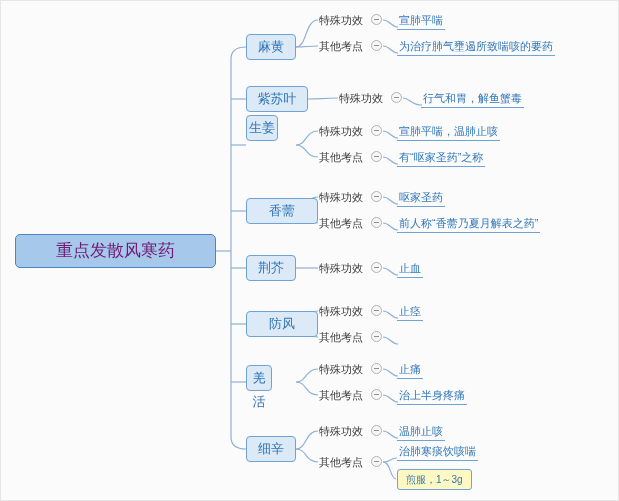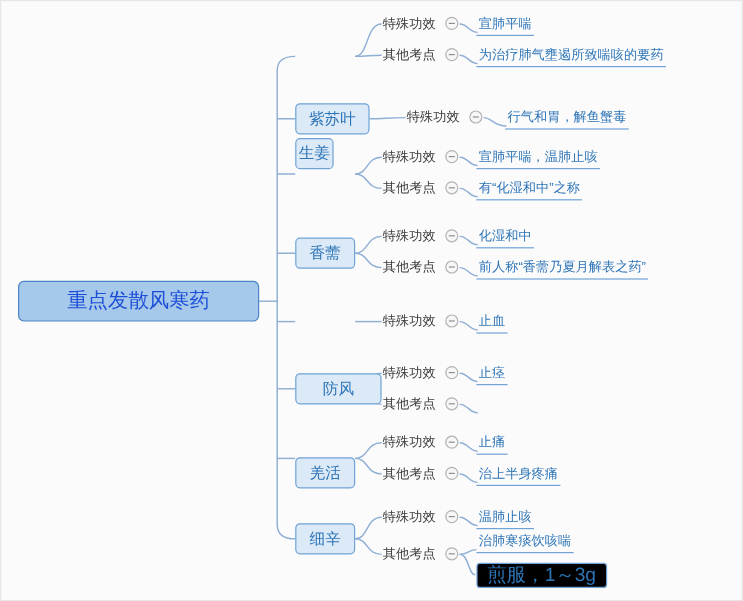--- a/index.html
+++ b/index.html
@@ -6,40 +6,40 @@
   body{font-family:"Liberation Sans","DejaVu Sans",sans-serif;background:#ffffff;}
   #canvas{
     position:relative;width:619px;height:501px;background:#fbfbfc;
     border:1px solid #e6e6e6;box-sizing:border-box;overflow:hidden;
   }
   #wires{position:absolute;left:0;top:0;width:619px;height:501px;}
   #wires path{fill:none;stroke:#8fafd4;stroke-width:1.2;}
   .root{
     position:absolute;left:14px;top:233px;width:201px;height:34px;
     background:#a6c8ea;border:1px solid #4a86c5;border-radius:5px;
-    color:#1d4ed8;font-size:17px;line-height:32px;text-align:center;
+    color:#701a75;font-size:17px;line-height:32px;text-align:center;
     box-sizing:border-box;cursor:default;
   }
   .herb{
     position:absolute;height:26px;background:#dce9f7;border:1px solid #6fa3d6;
     border-radius:4px;color:#2e75b6;font-size:13px;line-height:24px;
     text-align:center;box-sizing:border-box;cursor:default;
   }
   .lbl{
     position:absolute;height:16px;line-height:16px;font-size:11px;color:#3c3c3c;
     white-space:nowrap;cursor:default;
   }
   .leaf{
     position:absolute;height:16px;line-height:16px;font-size:11px;color:#2e75b6;
     white-space:nowrap;border-bottom:1px solid #6fa3d6;padding:0 2px 1px 2px;
     cursor:default;
   }
   .leafbox{
-    position:absolute;font-size:16px;color:#2e75b6;line-height:15px;
-    background:#000000;border:1px solid #6fa3d6;border-radius:3px;
+    position:absolute;font-size:10px;color:#2e75b6;line-height:15px;
+    background:#fef9c3;border:1px solid #6fa3d6;border-radius:3px;
     padding:2px 8px;white-space:nowrap;cursor:default;
   }
   .cicon{
     position:absolute;width:11px;height:11px;border-radius:50%;
     border:1px solid #b3b3b3;background:#f7f7f7;box-sizing:border-box;
     display:flex;align-items:center;justify-content:center;cursor:pointer;
   }
   .cicon .cline{width:5px;height:1px;background:#8f8f8f;}
 </style>
 </head>
@@ -85,25 +85,27 @@
     <path d="M 382 336 C 389 336 390 343 397 343"></path>
     <path d="M 382 368 C 389 368 390 375 397 375"></path>
     <path d="M 382 394 C 389 394 390 401 397 401"></path>
     <path d="M 382 430 C 389 430 390 437 397 437"></path>
     <path d="M 382 461 C 390 461 389 457 396 457"></path>
     <path d="M 382 461 C 390 461 389 478 395 478"></path>
   </svg>
 
   <div class="root">重点发散风寒药</div>
 
+  <div class="herb" style="left:245px;top:33px;width:50px">麻黄</div>
   <div class="herb" style="left:245px;top:85px;width:62px">紫苏叶</div>
   <div class="herb" style="left:245px;top:114px;width:32px">生姜</div>
-  <div class="herb" style="left:245px;top:197px;width:50px">香薷</div>
+  <div class="herb" style="left:245px;top:197px;width:72px">香薷</div>
+  <div class="herb" style="left:245px;top:254px;width:50px">荆芥</div>
   <div class="herb" style="left:245px;top:310px;width:72px">防风</div>
-  <div class="herb" style="left:245px;top:380px;width:50px">羌活</div>
+  <div class="herb" style="left:245px;top:364px;width:26px">羌活</div>
   <div class="herb" style="left:245px;top:435px;width:50px">细辛</div>
 
   <span class="lbl" style="left:318px;top:11px">特殊功效</span>
   <span class="cicon" style="left:370px;top:13px">
       <span class="cline"></span>
     </span>
   <span class="leaf" style="left:396px;top:11px">宣肺平喘</span>
 
   <span class="lbl" style="left:318px;top:37px">其他考点</span>
   <span class="cicon" style="left:370px;top:39px">
@@ -120,27 +122,27 @@
   <span class="lbl" style="left:318px;top:122px">特殊功效</span>
   <span class="cicon" style="left:370px;top:124px">
       <span class="cline"></span>
     </span>
   <span class="leaf" style="left:396px;top:122px">宣肺平喘，温肺止咳</span>
 
   <span class="lbl" style="left:318px;top:148px">其他考点</span>
   <span class="cicon" style="left:370px;top:150px">
       <span class="cline"></span>
     </span>
-  <span class="leaf" style="left:396px;top:148px">有“化湿和中”之称</span>
+  <span class="leaf" style="left:396px;top:148px">有“呕家圣药”之称</span>
 
   <span class="lbl" style="left:318px;top:188px">特殊功效</span>
   <span class="cicon" style="left:370px;top:190px">
       <span class="cline"></span>
     </span>
-  <span class="leaf" style="left:396px;top:188px">化湿和中</span>
+  <span class="leaf" style="left:396px;top:188px">呕家圣药</span>
 
   <span class="lbl" style="left:318px;top:214px">其他考点</span>
   <span class="cicon" style="left:370px;top:216px">
       <span class="cline"></span>
     </span>
   <span class="leaf" style="left:396px;top:214px">前人称“香薷乃夏月解表之药”</span>
 
   <span class="lbl" style="left:318px;top:259px">特殊功效</span>
   <span class="cicon" style="left:370px;top:261px">
       <span class="cline"></span>

